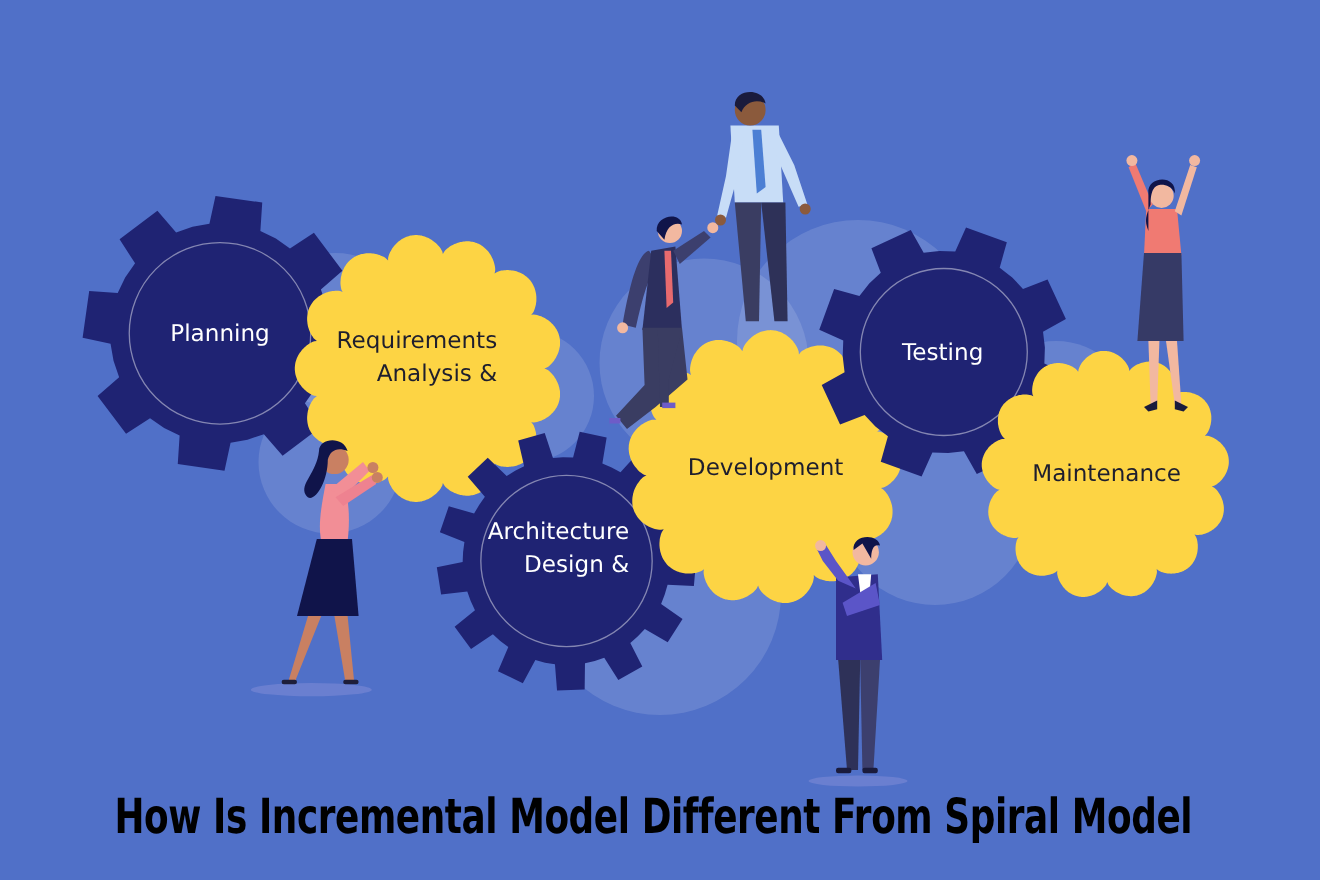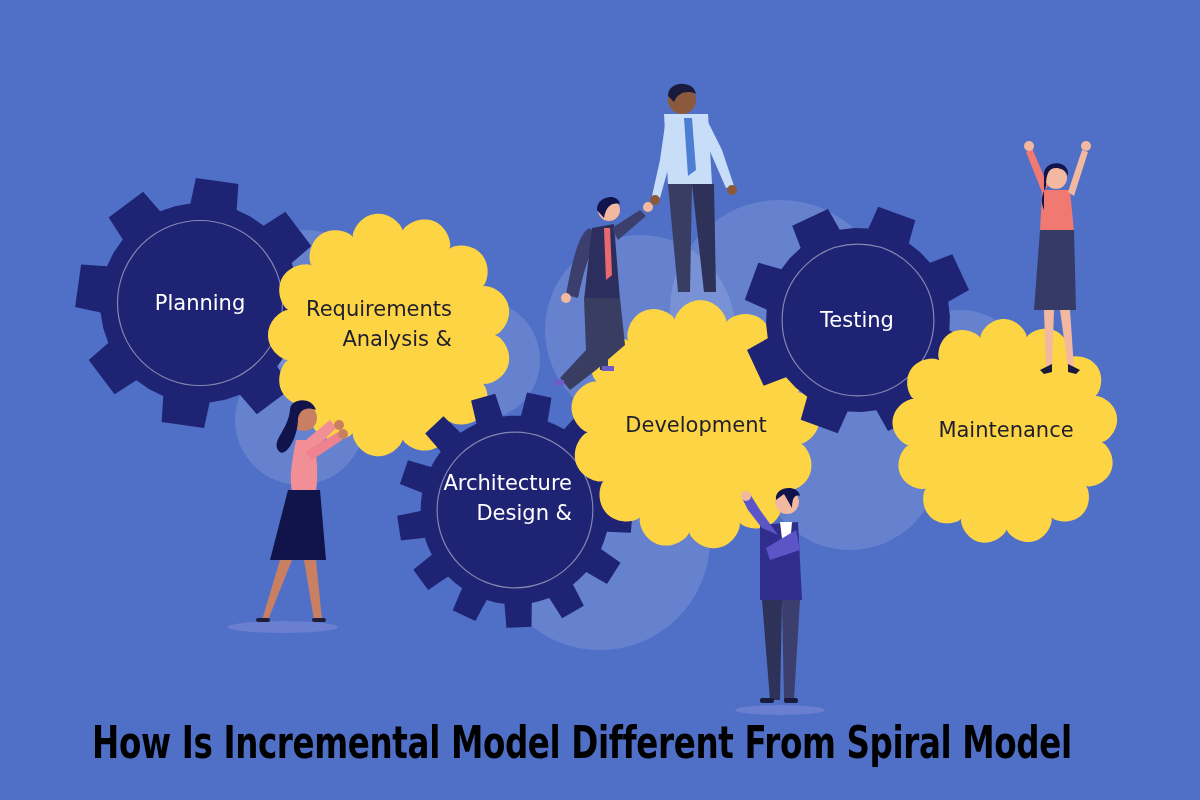--- a/index.html
+++ b/index.html
@@ -1,20 +1,20 @@
 <!DOCTYPE html>
 <html><head>
 <meta charset="utf-8">
 <style>
   html, body { margin:0; padding:0; }
   body { width:1200px; height:800px; overflow:hidden; background:#5070C8; position:relative; font-family:"Liberation Sans", sans-serif; }
   #scene { position:absolute; left:0; top:0; width:1200px; height:800px; }
   .gear-label { font-family:"DejaVu Sans", sans-serif; font-size:21px; }
   #title {
-    position:absolute; left:0; top:712px; width:1164px; height:60px;
+    position:absolute; left:12px; top:712px; width:1164px; height:60px;
     display:flex; justify-content:center; align-items:center;
   }
   #title span {
     font-family:"DejaVu Sans", sans-serif; font-weight:bold; font-size:44px; color:#000;
     display:inline-block; transform:scaleX(0.74); transform-origin:center; white-space:nowrap; letter-spacing:-0.5px;
   }
 </style>
 </head>
 <body style="background: rgb(80, 112, 200);">
 

